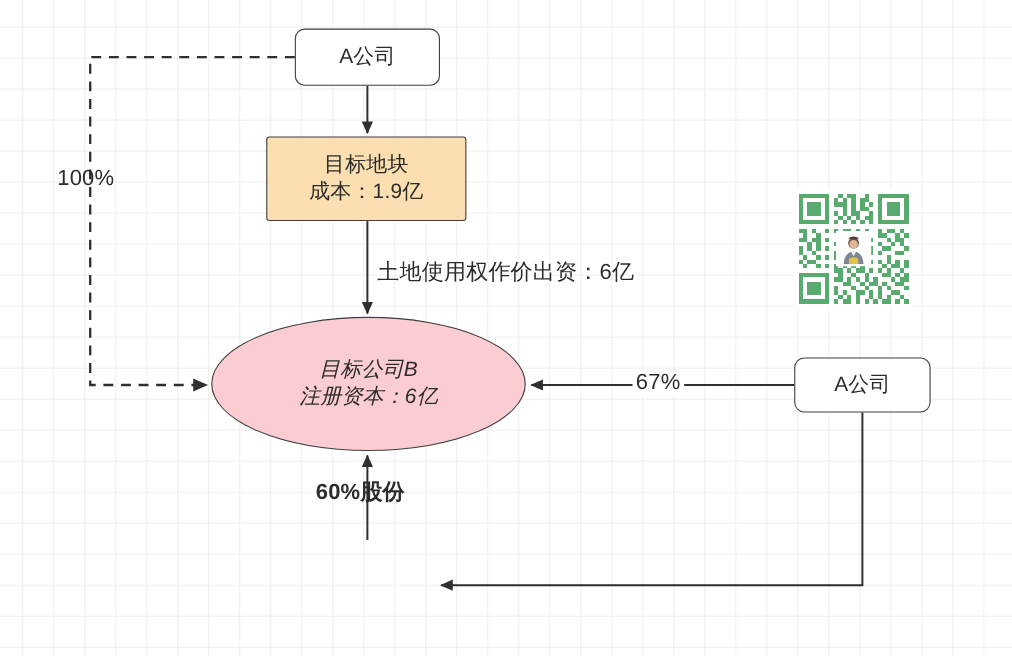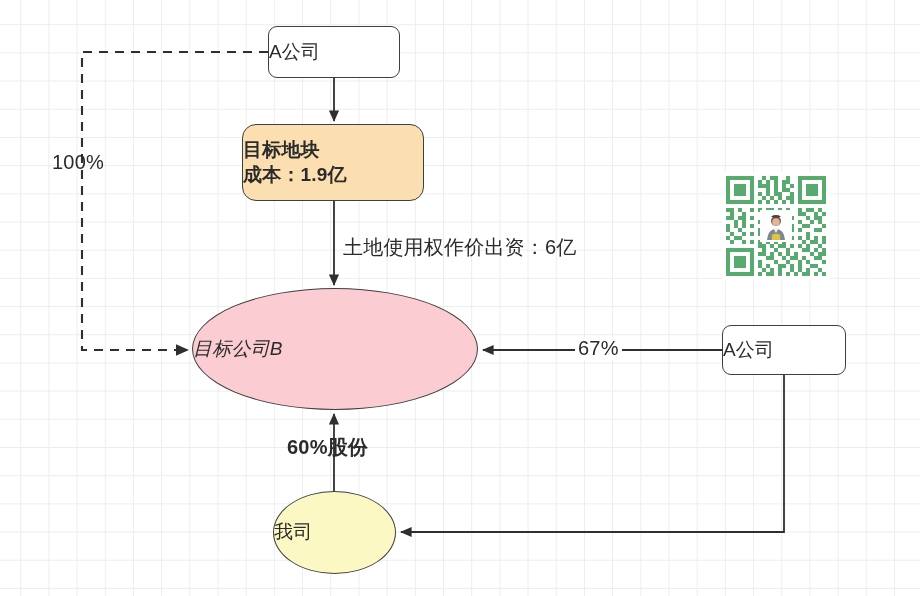--- a/index.html
+++ b/index.html
@@ -29,41 +29,40 @@
     left: 0;
     top: 0;
     width: 920px;
     height: 596px;
   }
   .node {
     position: absolute;
     box-sizing: border-box;
     display: flex;
     flex-direction: column;
-    align-items: flex-start;
+    align-items: center;
     justify-content: center;
     border: 1.6px solid #3f3f42;
     color: #2b2b2b;
     text-align: center;
     line-height: 1.28;
     font-size: 19px;
     letter-spacing: 0.2px;
   }
   .node .line1, .node .line2 {
     display: block;
     white-space: nowrap;
   }
   .box {
     border-radius: 9px;
     background: #ffffff;
   }
   .box-orange {
-    border-radius: 14px;
+    border-radius: 3px;
     background: #fbdfb0;
-    font-weight: bold;
   }
   .ellipse {
     border-radius: 50%;
   }
   .ellipse-pink {
     background: #fbcdd2;
     font-style: italic;
   }
   .ellipse-yellow {
     background: #fbf8c4;
@@ -152,25 +151,23 @@
     <span class="line1">A公司</span>
   </div>
 
   <div class="node box-orange" id="node-parcel">
     <span class="line1">目标地块</span>
     <span class="line2">成本：1.9亿</span>
   </div>
 
   <div class="node ellipse ellipse-pink" id="node-target-b">
     <span class="line1">目标公司B</span>
-  </div>
-
-  <div class="node ellipse ellipse-yellow" id="node-our">
-    <span class="line1">我司</span>
-  </div>
+    <span class="line2">注册资本：6亿</span>
+  </div>
+
 
   <div class="node box" id="node-a-right">
     <span class="line1">A公司</span>
   </div>
 
   <div class="edge-label" id="label-100">100%</div>
 
   <div class="edge-label" id="label-contrib">土地使用权作价出资：6亿</div>
 
   <div class="edge-label" id="label-40">67%</div>

